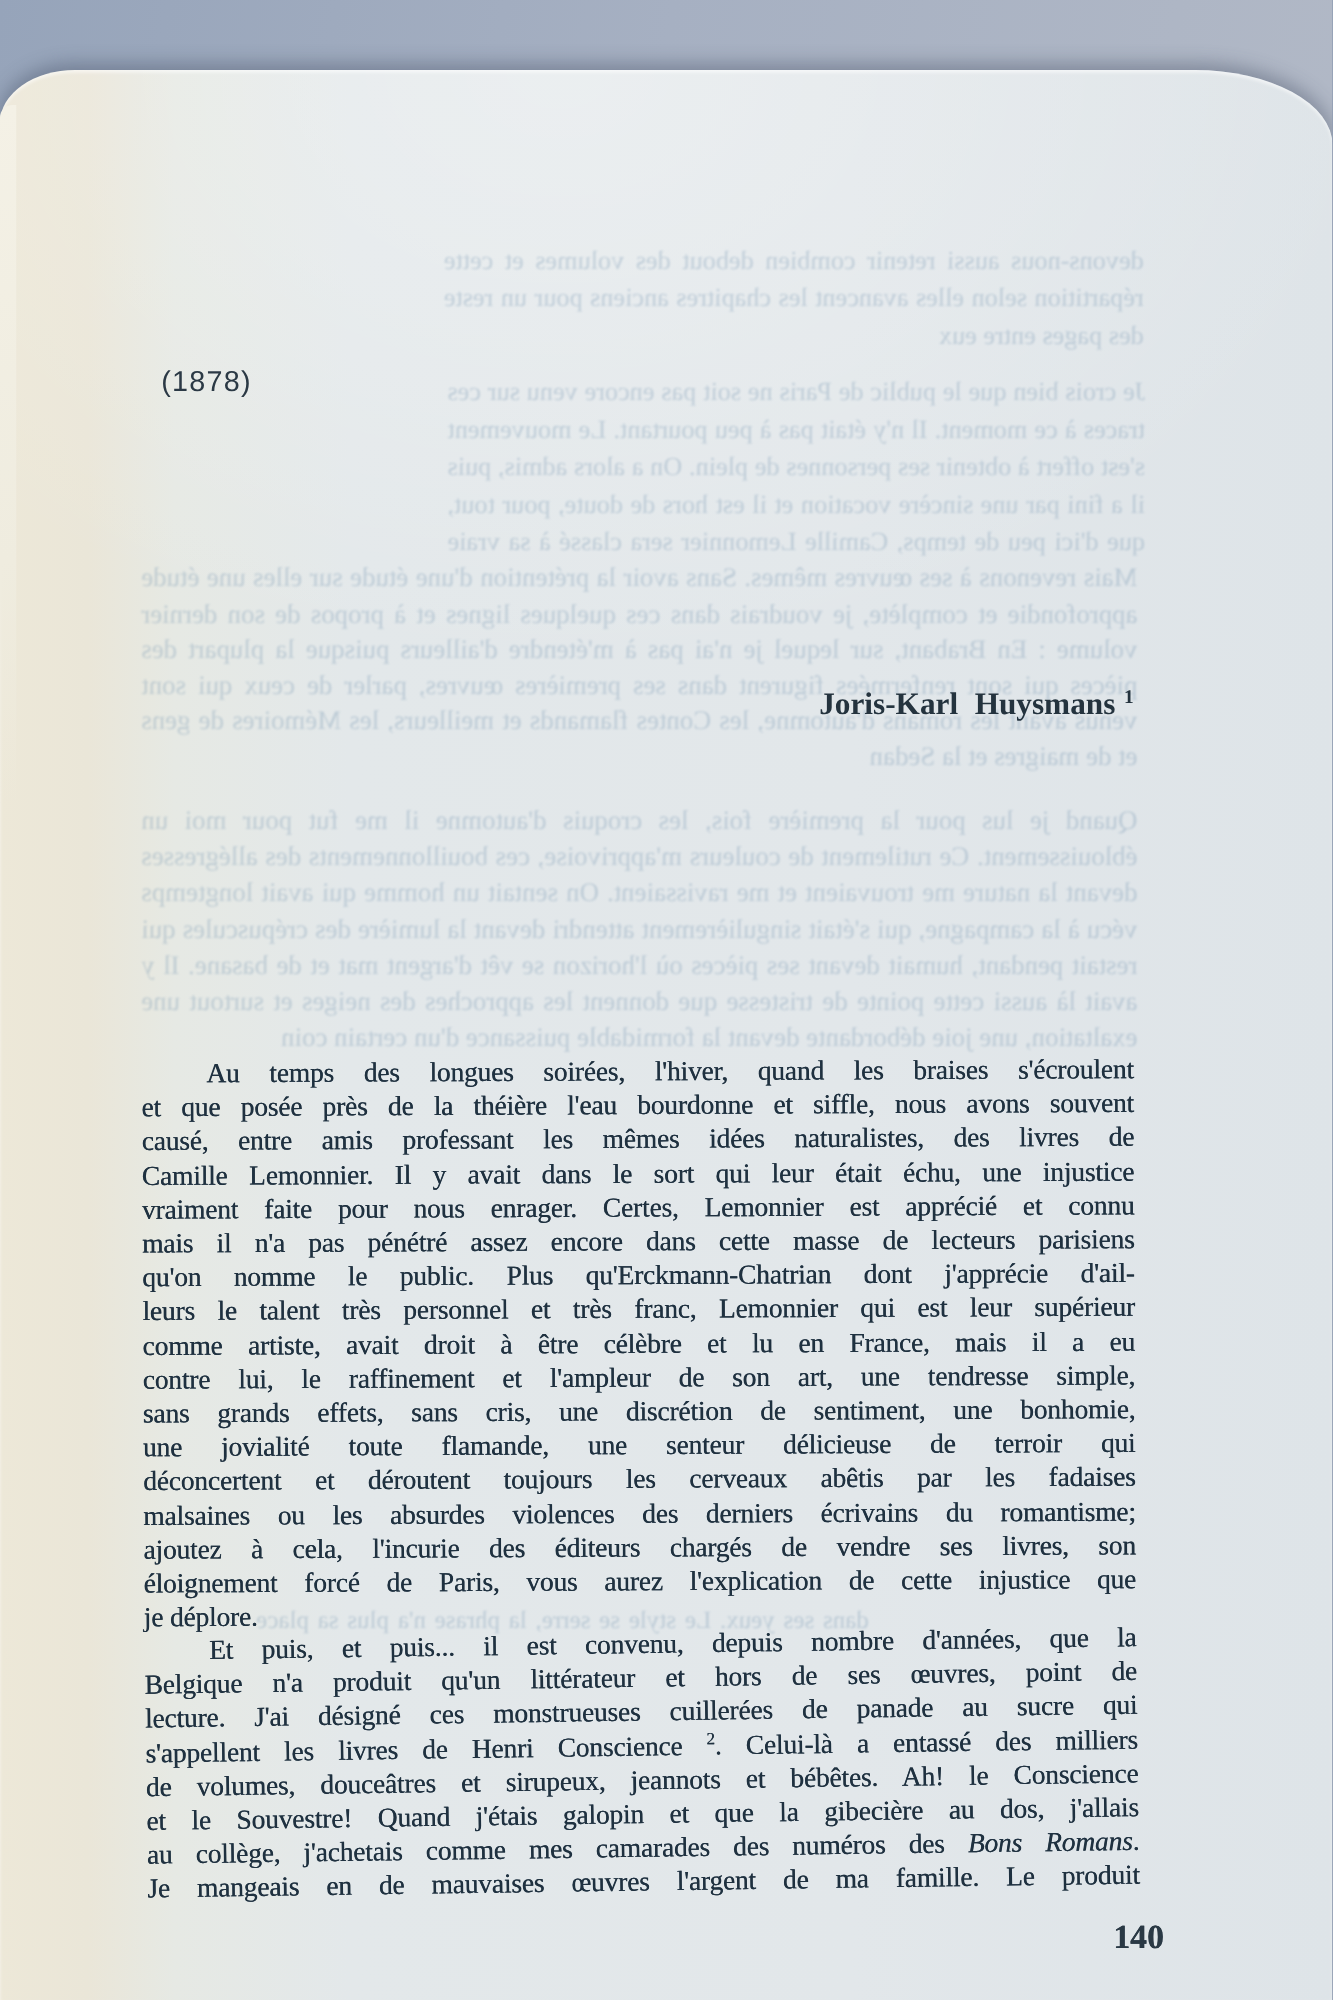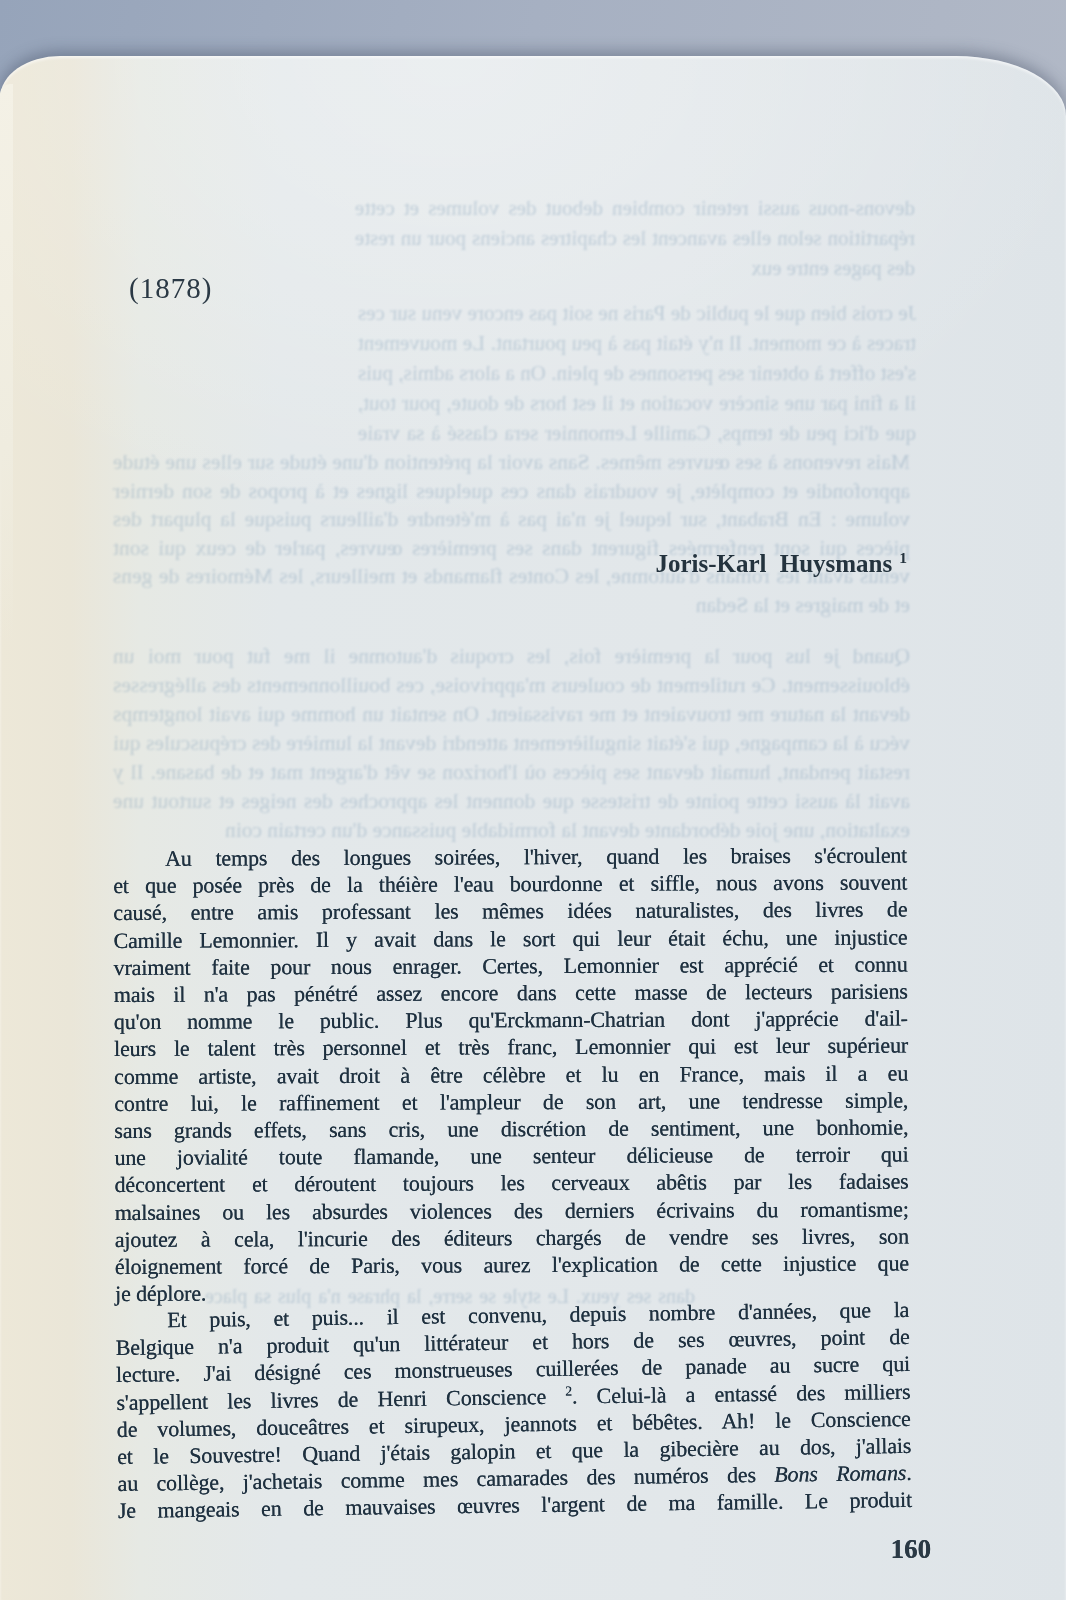--- a/index.html
+++ b/index.html
@@ -33,22 +33,22 @@
   .g-mid  {left:113px;top:642px;width:797px;height:202px;font-size:21.5px;line-height:29px;}
   .g-inter{left:205px;top:1284px;width:490px;height:26px;font-size:20px;line-height:24px;}
   
   .ink{color:#22333f;}
   .title{
     position:absolute;left:126px;top:196px;
     font-family:"DejaVu Serif", serif;font-size:74px;line-height:1;
     letter-spacing:2px;color:#27343f;white-space:nowrap;
   }
   .year{
-    position:absolute;left:129px;top:272px;
-    font-family:Liberation Serif, serif;font-size:29px;letter-spacing:1px;color:#2b3945;
+    position:absolute;left:129px;top:292px;
+    font-family:Liberation Sans, sans-serif;font-size:23px;letter-spacing:1px;color:#2b3945;
   }
   .author{
     position:absolute;left:113px;top:550px;width:794px;text-align:right;
     font-size:25px;font-weight:bold;color:#24333e;word-spacing:7px;
   }
   .author sup, .bodytext sup{
     font-size:0.62em;vertical-align:super;line-height:0;
   }
   .author sup{margin-left:7px;}
   .bodytext{
@@ -110,14 +110,14 @@
         <div class="line">Belgique n'a produit qu'un littérateur et hors de ses œuvres, point de</div>
         <div class="line">lecture. J'ai désigné ces monstrueuses cuillerées de panade au sucre qui</div>
         <div class="line">s'appellent les livres de Henri Conscience <sup>2</sup>. Celui-là a entassé des milliers</div>
         <div class="line">de volumes, douceâtres et sirupeux, jeannots et bébêtes. Ah! le Conscience</div>
         <div class="line">et le Souvestre! Quand j'étais galopin et que la gibecière au dos, j'allais</div>
         <div class="line">au collège, j'achetais comme mes camarades des numéros des <i>Bons Romans</i>.</div>
         <div class="line">Je mangeais en de mauvaises œuvres l'argent de ma famille. Le produit</div>
       </div>
     </div>
 
-  <div class="pagenum">160</div>
+  <div class="pagenum">140</div>
 </div>
 
 </body></html>

